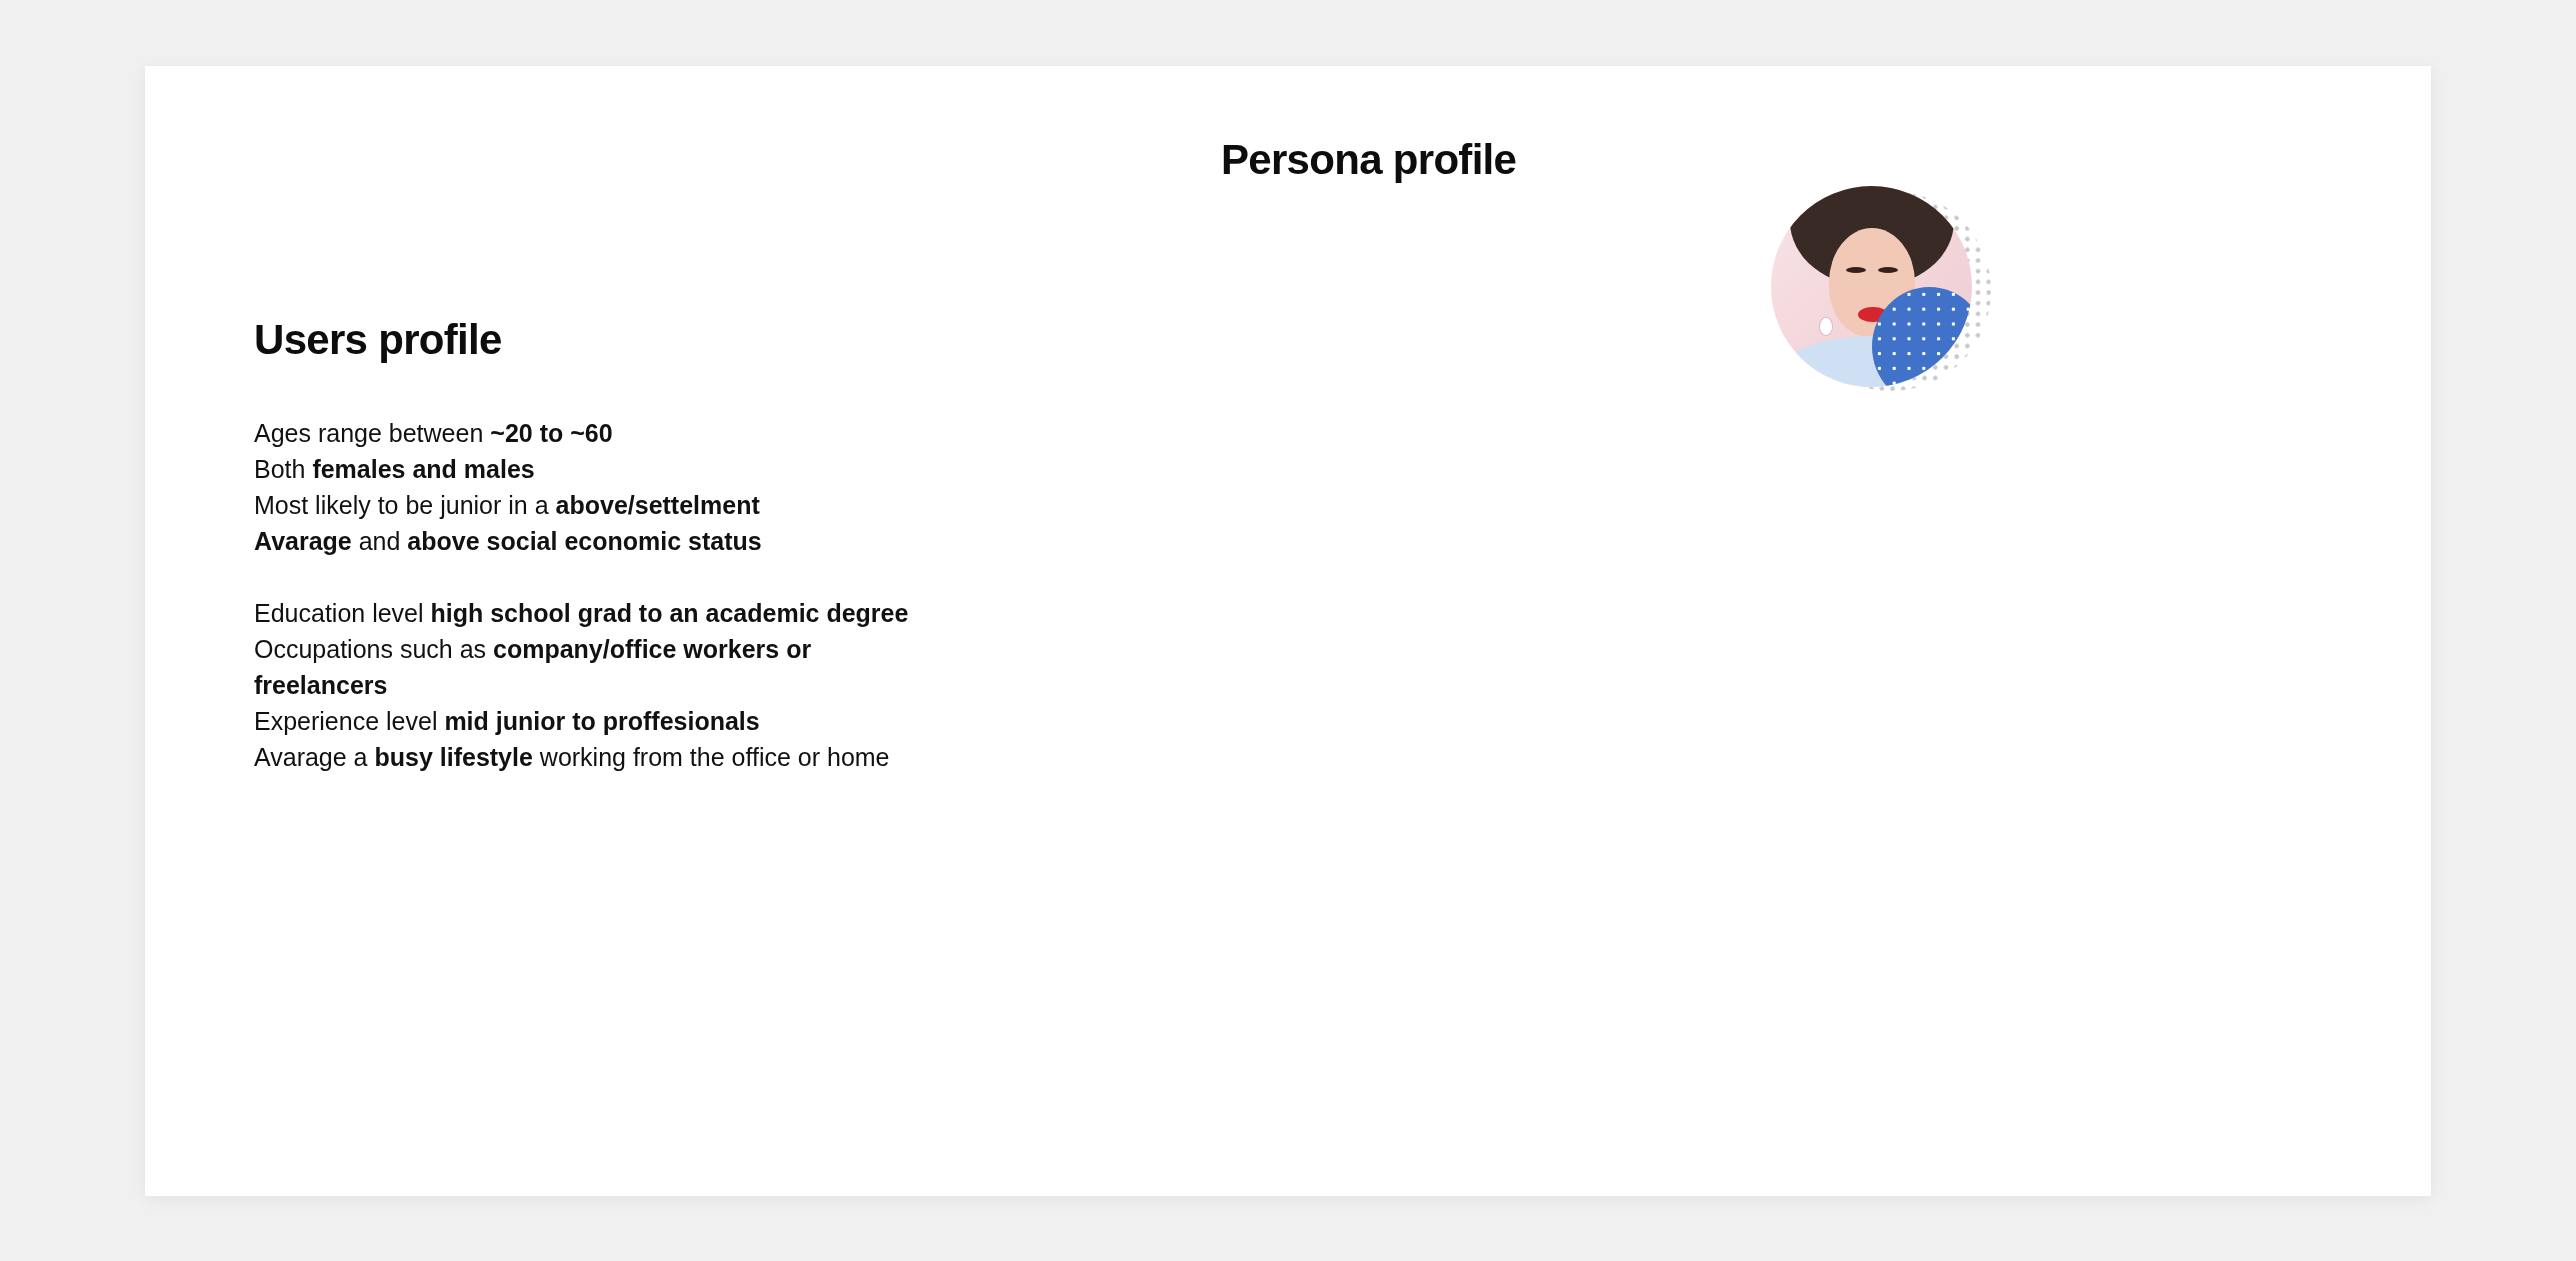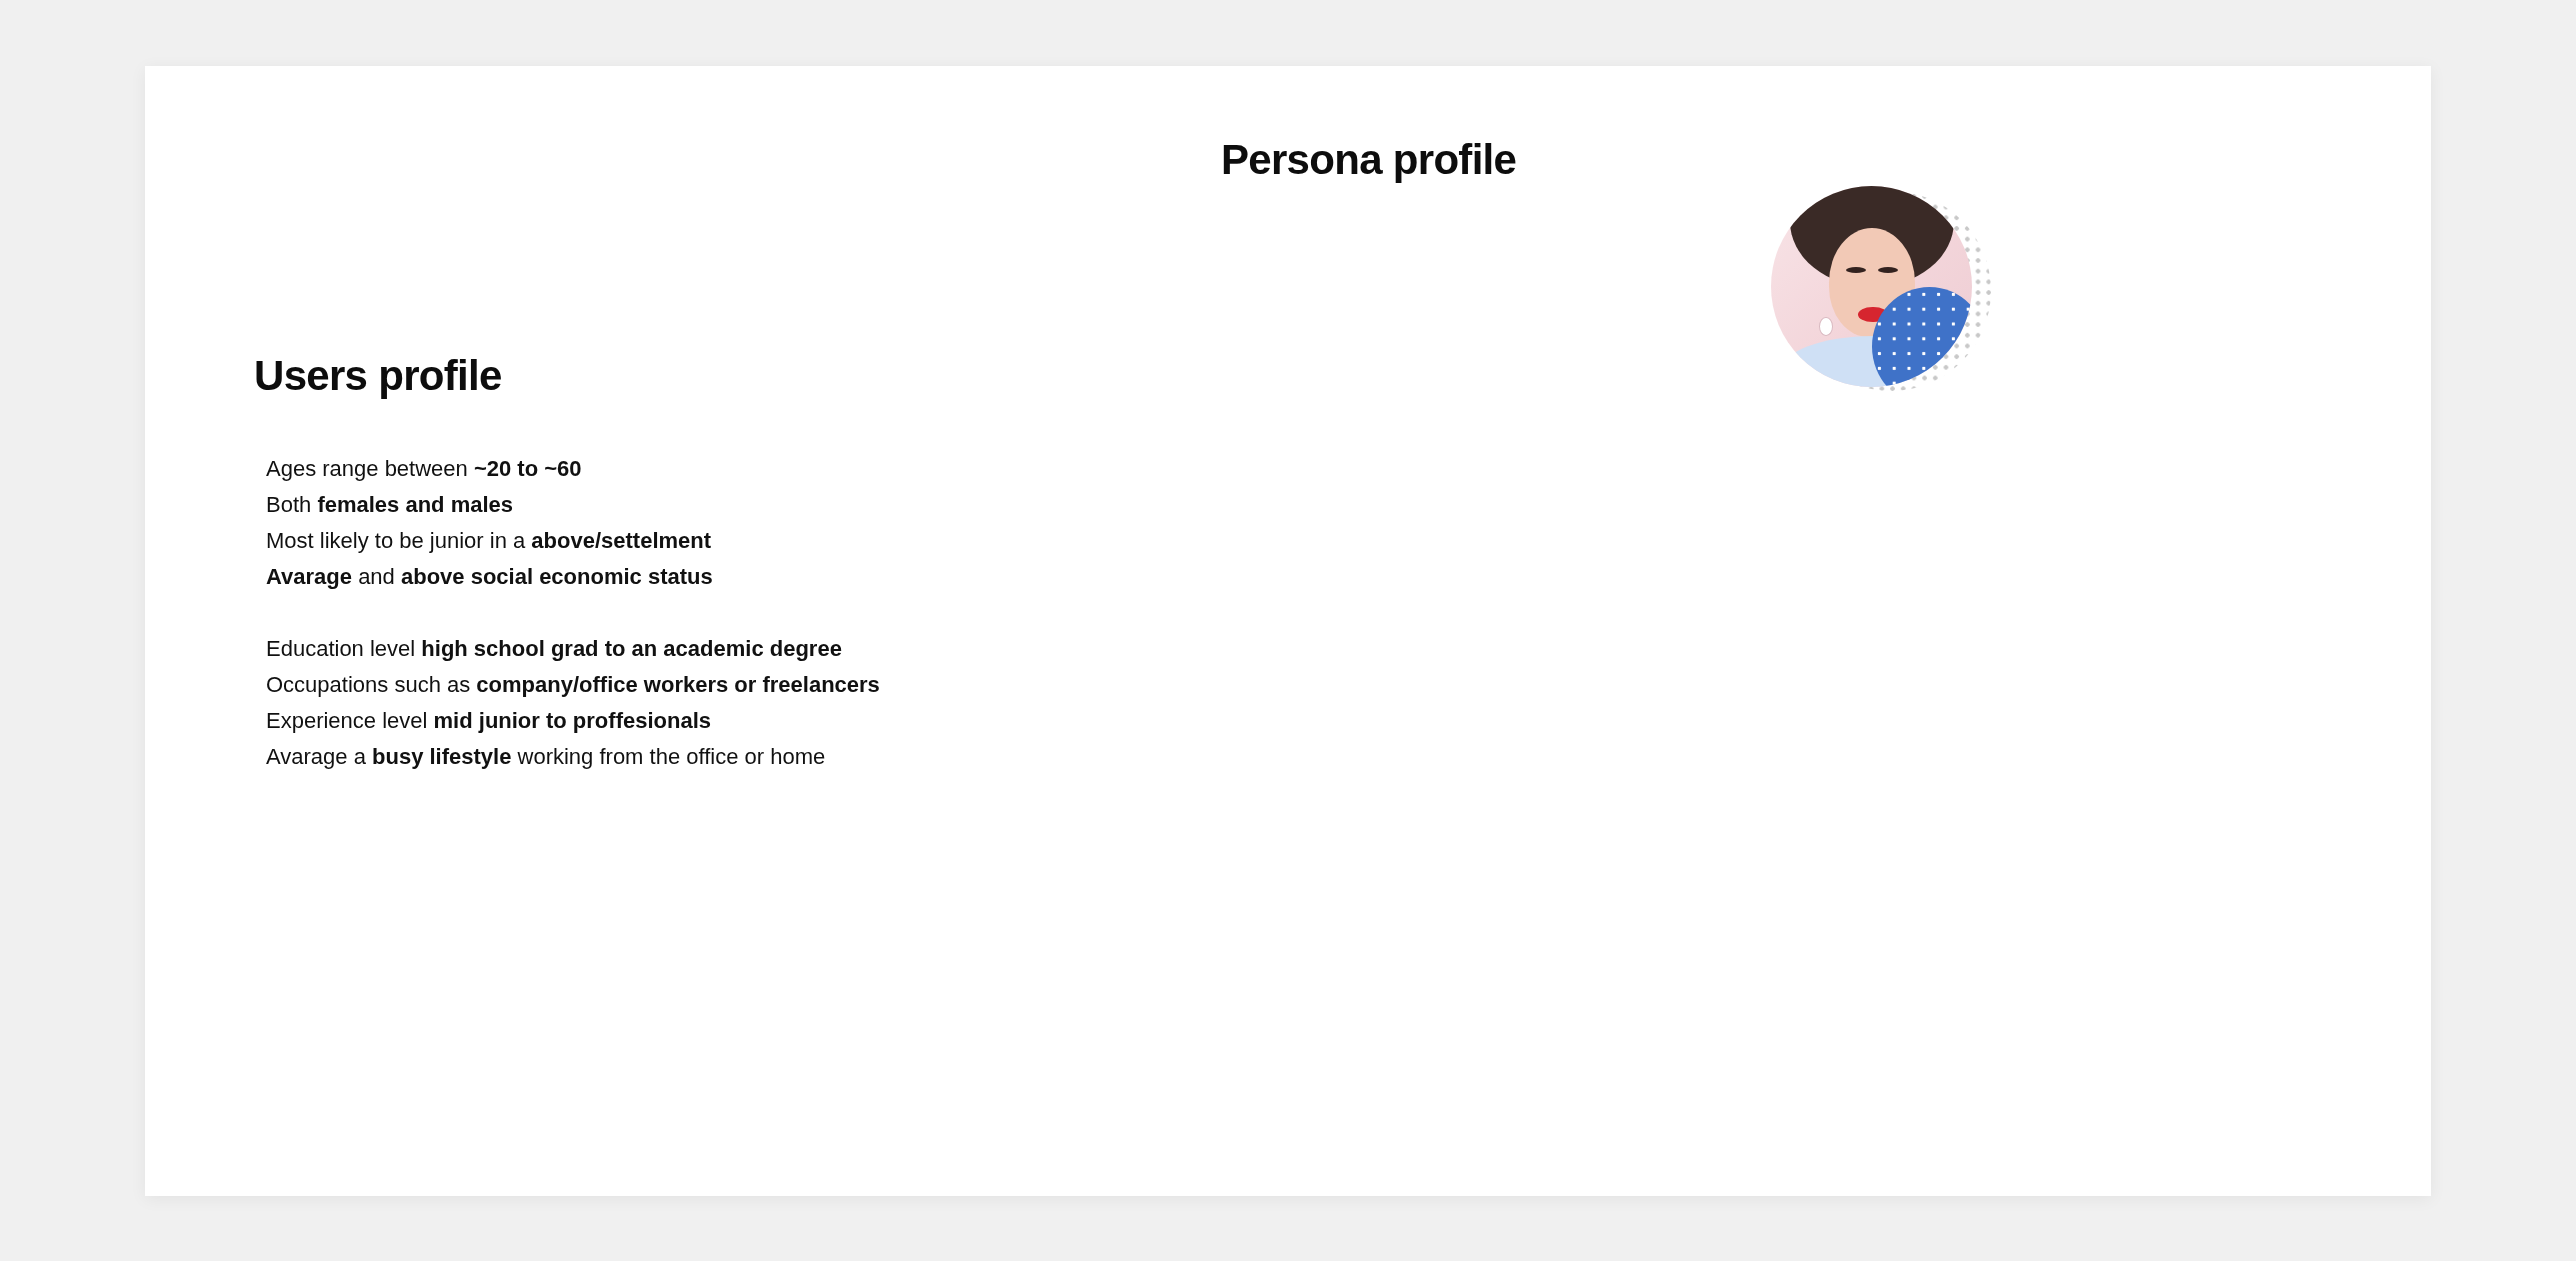--- a/index.html
+++ b/index.html
@@ -43,23 +43,23 @@
   }
   h2.profile-title {
     font-size: 42px;
     line-height: 1.1;
     font-weight: 700;
     letter-spacing: -0.7px;
     margin: 0 0 52px 0;
     color: #0d0d0d;
   }
   .tblock {
-    font-size: 22px;
+    font-size: 25px;
     line-height: 36px;
-    margin: 0 0 36px 12px;
+    margin: 0 0 36px 0;
     color: #111111;
   }
   .col-users .tblock { max-width: 684px; }
   .col-persona .tblock {
     max-width: 805px;
     font-weight: 700;
   }
   .tblock strong { font-weight: 700; }
 
   

